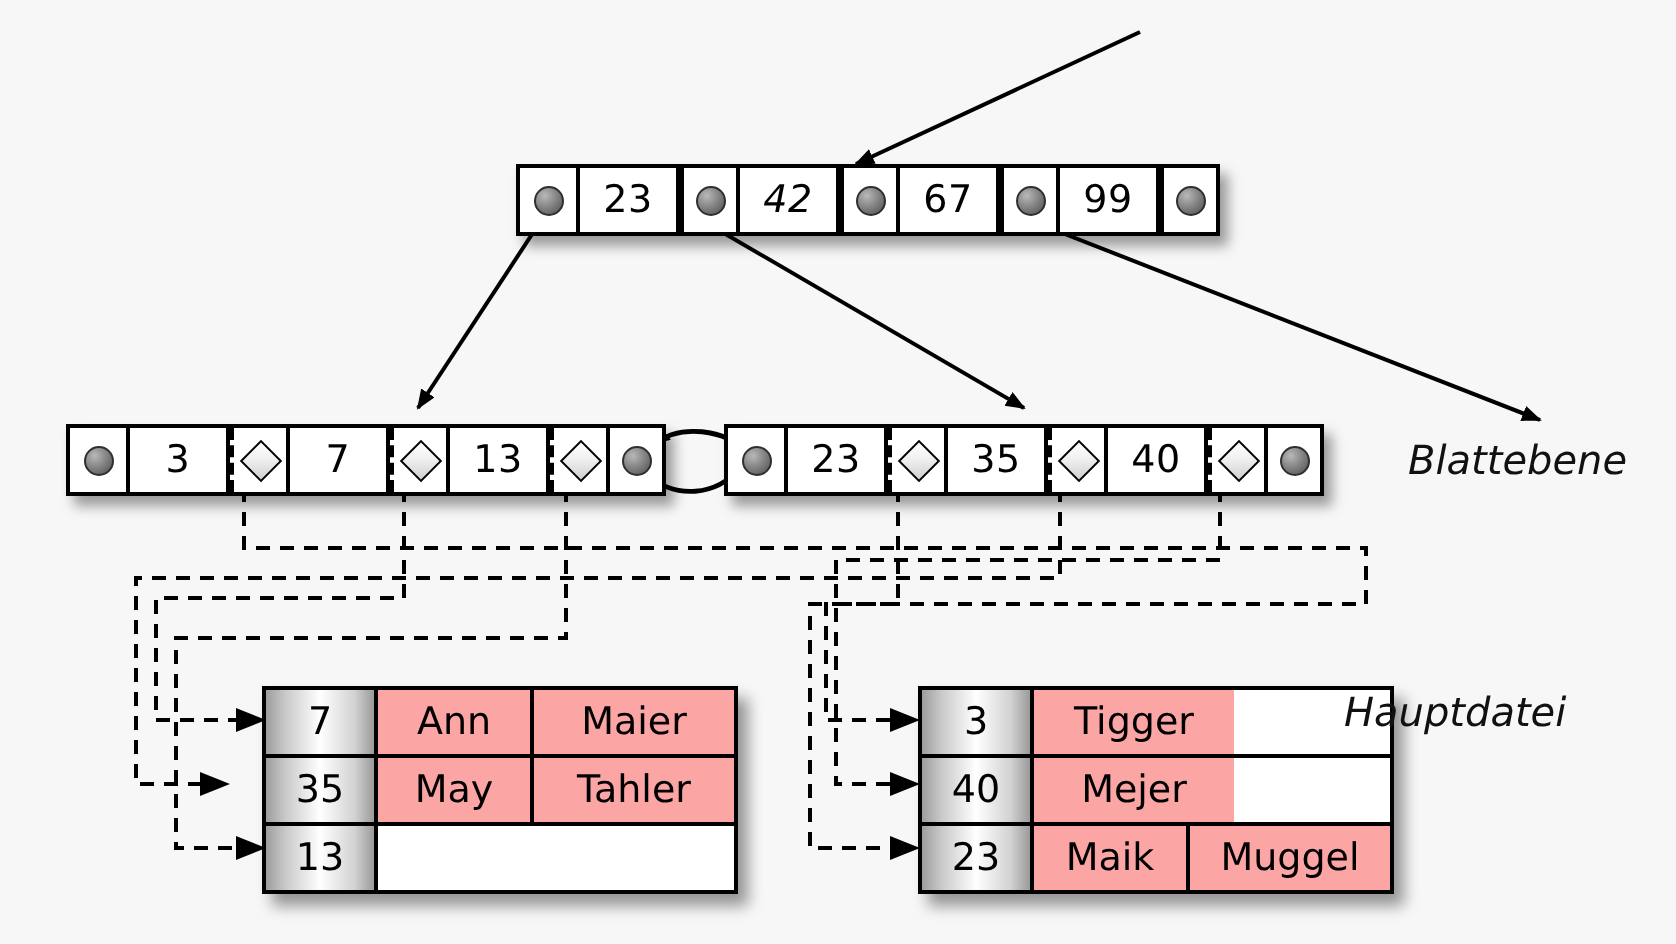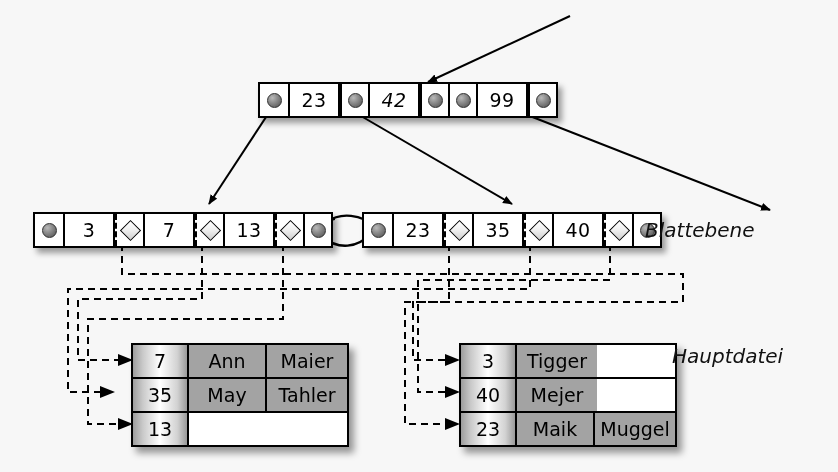--- a/index.html
+++ b/index.html
@@ -60,29 +60,29 @@
     box-shadow:5px 6px 7px rgba(0,0,0,0.40);
     background:#fff;
     box-sizing:border-box;
     border-collapse:collapse;
   }
   .dtable .drow{display:flex;}
   .dtable .drow + .drow{border-top:2px solid #000;}
   .dc{
     box-sizing:border-box;
     display:flex;align-items:center;justify-content:center;
-    height:32px;font-size:19px;color:#000;background:#a3a3a3;
+    height:32px;font-size:19px;color:#000;background:#fca5a5;
   }
   .dc.kcol{
     width:56px;
     background:linear-gradient(to right,#9d9d9d 0%,#c9c9c9 18%,#ffffff 50%,#d2d2d2 82%,#9a9a9a 100%);
     border-right:2px solid #000;
   }
   .dc.ncol{width:78px;border-right:2px solid #000;}
-  .dc.lcol{width:80px;}
+  .dc.lcol{width:100px;}
 
   
   .caption{
     position:absolute;z-index:4;
     font-style:italic;font-size:20px;color:#111;
     font-family:"DejaVu Sans", sans-serif;
     white-space:nowrap;
   }
 </style>
 </head>
@@ -149,20 +149,23 @@
       </div>
       <div class="cell ptr solid-l" style="width: 28px;">
         <span class="ball"></span>
       </div>
       <div class="cell key solid-l" style="width: 52px; font-style: italic;">
         <span>42</span>
       </div>
       <div class="cell ptr solid-l" style="width: 28px;">
         <span class="ball"></span>
       </div>
+      <div class="cell key solid-l" style="width: 52px;">
+        <span>67</span>
+      </div>
       <div class="cell ptr solid-l" style="width: 28px;">
         <span class="ball"></span>
       </div>
       <div class="cell key solid-l" style="width: 52px;">
         <span>99</span>
       </div>
       <div class="cell ptr solid-l" style="width: 28px;">
         <span class="ball"></span>
       </div>
     </div>
@@ -214,21 +217,21 @@
         <span>40</span>
       </div>
       <div class="cell ptr dash-l" style="width: 28px;">
         <span class="diamond"></span>
       </div>
       <div class="cell ptr solid-l" style="width: 28px;">
         <span class="ball"></span>
       </div>
     </div>
 
-  <div class="caption" style="left:645px;top:206px;">Blattebene</div>
+  <div class="caption" style="left:704px;top:206px;">Blattebene</div>
 
   <div class="caption" style="left:672px;top:332px;">Hauptdatei</div>
 
   <div class="dtable" id="table-left" style="left:131px;top:331px;">
       <div class="drow">
         <div class="dc kcol">7</div>
         <div class="dc ncol">Ann</div>
         <div class="dc lcol">Maier</div>
       </div>
       <div class="drow">

